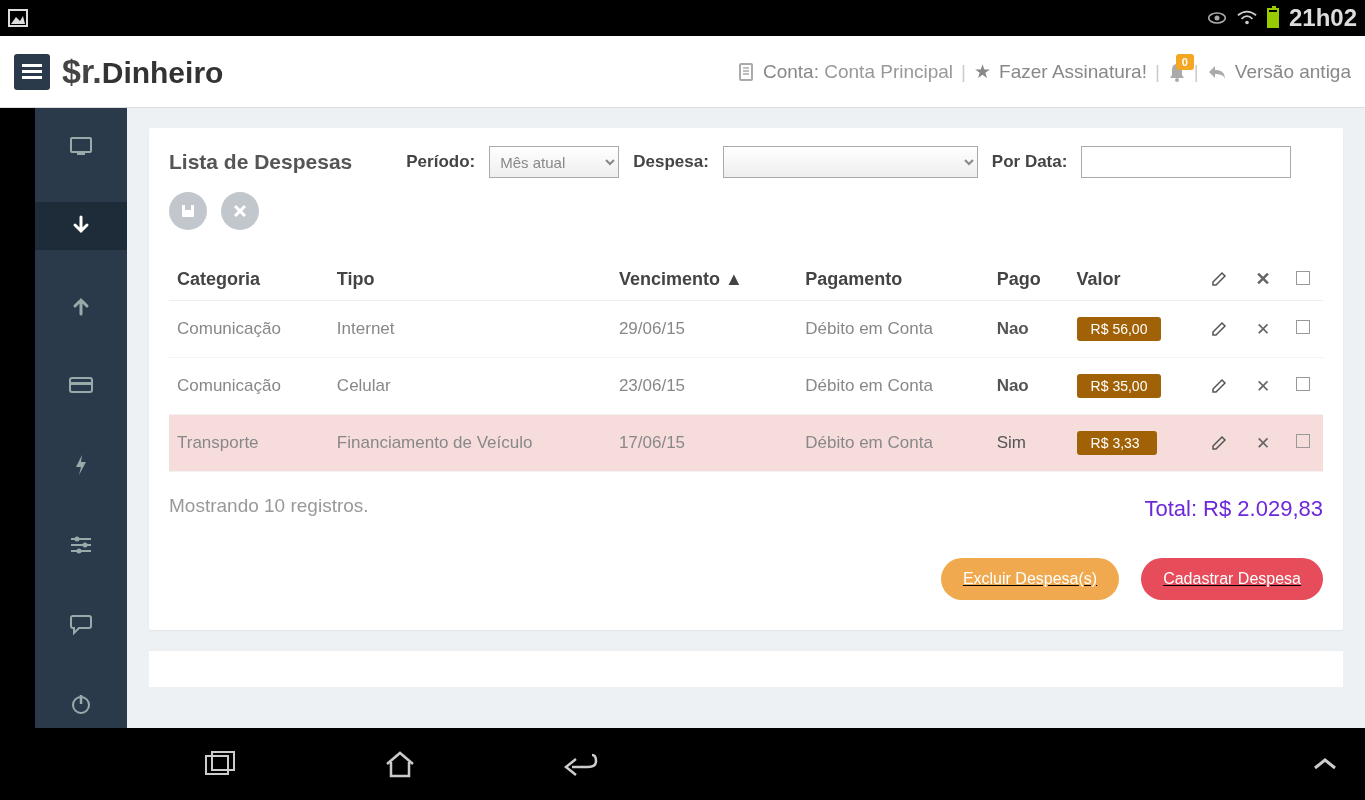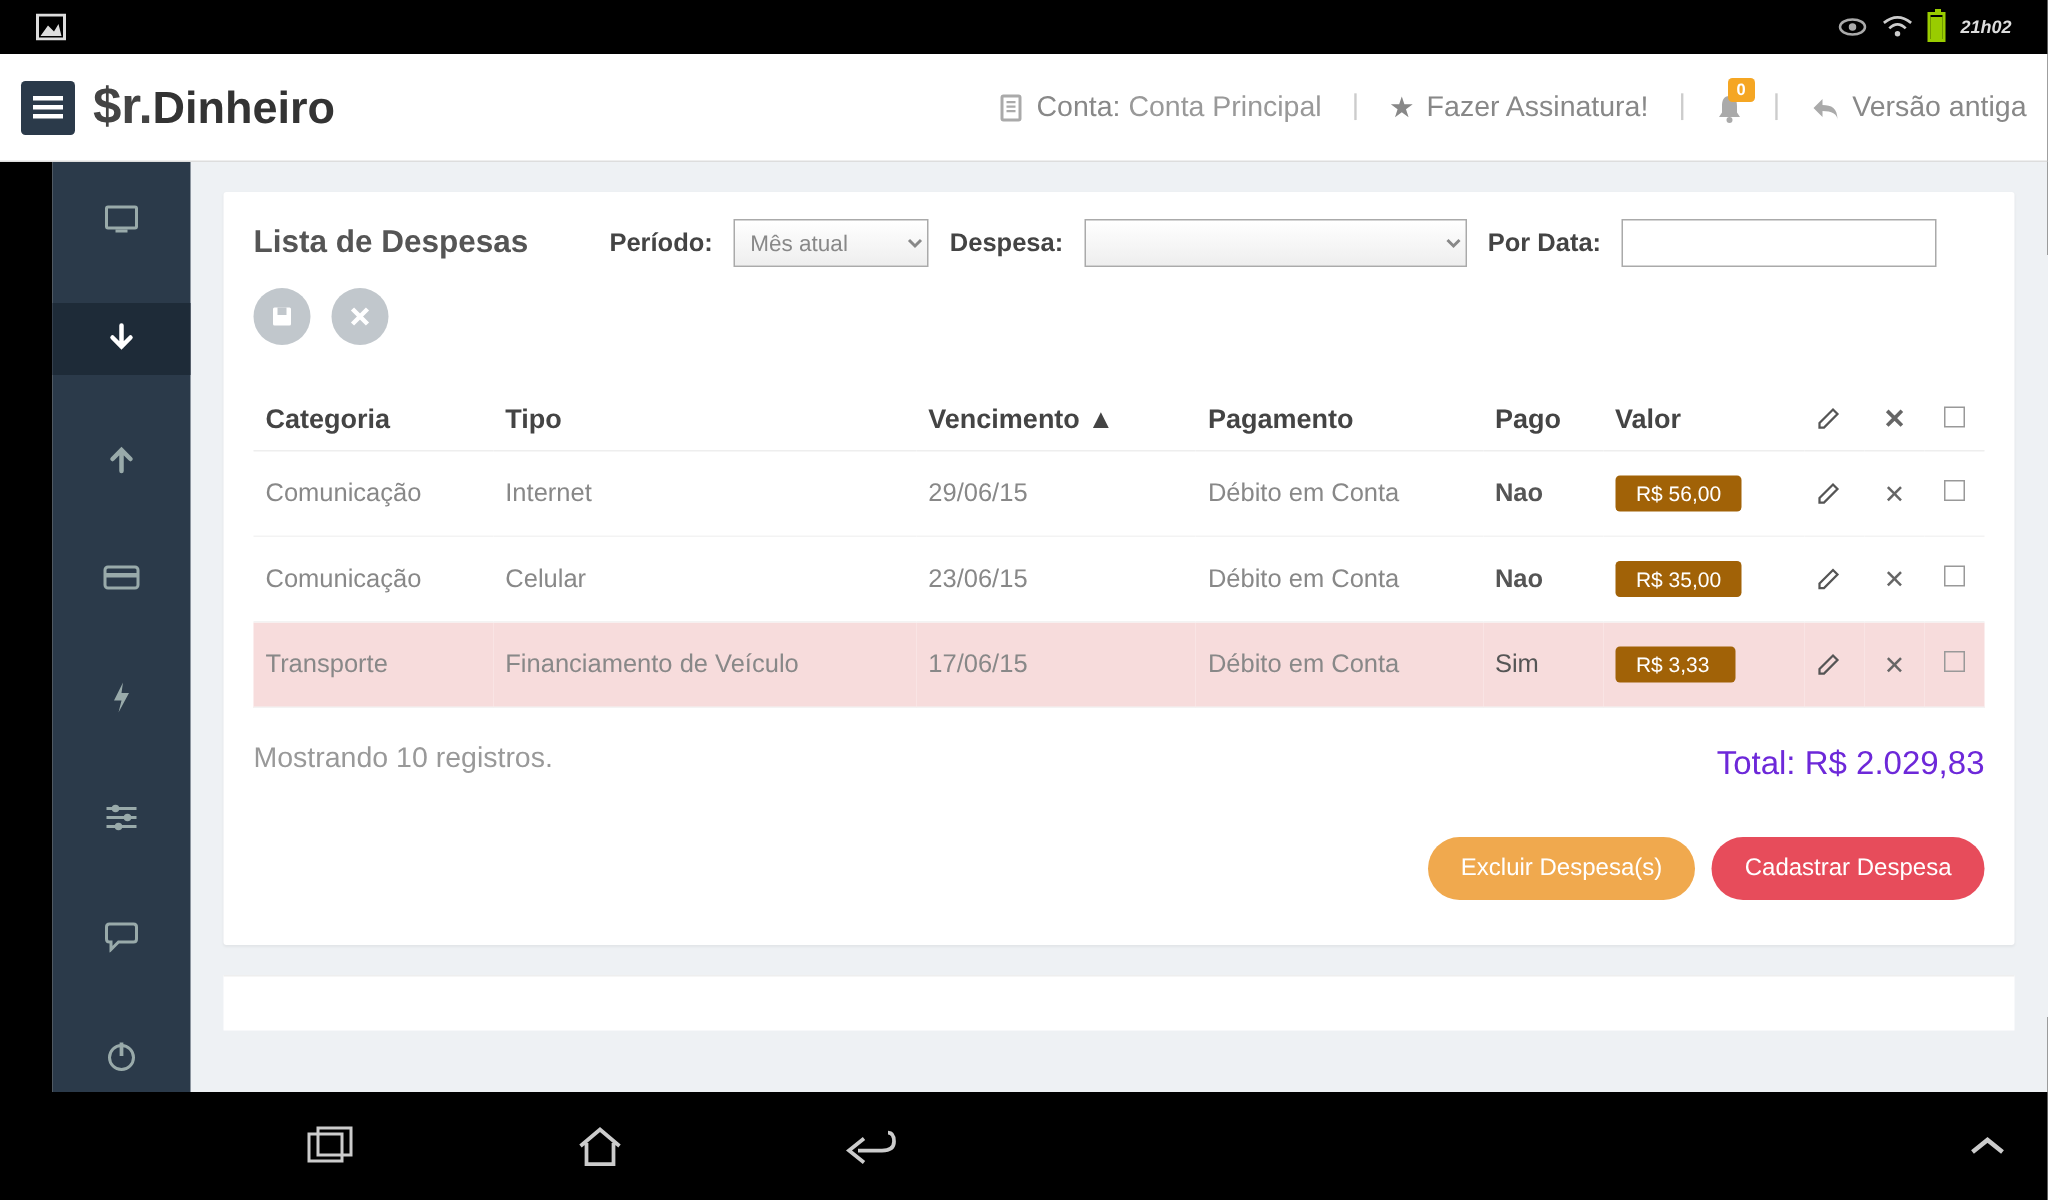--- a/index.html
+++ b/index.html
@@ -1,31 +1,31 @@
 <!DOCTYPE html>
 <html><head>
 <meta charset="utf-8">
 <style>
 * { box-sizing: border-box; margin: 0; padding: 0; }
 body { font-family: Arial, sans-serif; background: #000; width: 1365px; height: 800px; overflow: hidden; }
 
 
-.statusbar { height: 36px; background: #000; color: #ddd; display: flex; align-items: center; padding: 0 24px; font-size: 12px; font-style: italic; }
+.statusbar { height: 36px; background: #000; color: #ddd; display: flex; align-items: center; padding: 0 8px; font-size: 24px; }
 .statusbar-left { display: flex; gap: 6px; }
 .statusbar-right { margin-left: auto; display: flex; align-items: center; gap: 10px; font-weight: bold; }
 .status-icon { width: 20px; height: 20px; display: inline-flex; align-items: center; justify-content: center; }
 .battery { width: 12px; height: 20px; border: 2px solid #9c0; background: linear-gradient(to top, #9c0 90%, #000 90%); position: relative; }
 .battery:before { content:''; position:absolute; top:-4px; left:3px; width:4px; height:2px; background:#9c0; }
 
 
 .header { height: 72px; background: #fff; display: flex; align-items: center; padding: 0 14px; color: #666; font-size: 19px; border-bottom: 1px solid #ddd; }
 .menu-btn { width: 36px; height: 36px; background: #2b3a4a; color: #fff; display: flex; align-items: center; justify-content: center; font-size: 22px; border-radius: 3px; margin-right: 12px; }
 .logo { font-size: 30px; color: #333; font-weight: 600; }
 .logo-s { font-weight: bold; font-size: 34px; color: #444; }
-.header-right { margin-left: auto; display: flex; gap: 20px; }
+.header-right { margin-left: auto; display: flex; align-items: center; gap: 8px; }
 .header-item { display: flex; align-items: center; gap: 8px; color: #888; }
 .header-sep { color: #ccc; }
 .bell-wrap { position: relative; }
 .badge { position: absolute; top: -8px; right: -8px; background: #f5a623; color: #fff; font-size: 11px; padding: 2px 6px; border-radius: 3px; font-weight: bold; }
 
 
 .app { display: flex; height: 620px; background: #eef1f4; margin-left: 35px; }
 .sidebar { width: 92px; background: #2b3a4a; display: flex; flex-direction: column; align-items: center; padding-top: 14px; gap: 32px; }
 .sidebar-item { width: 100%; height: 48px; display: flex; align-items: center; justify-content: center; color: #9aa; font-size: 20px; }
 .sidebar-item.active { background: #1e2b38; color: #fff; }
@@ -48,21 +48,21 @@
 tbody td { padding: 16px 8px; color: #888; font-size: 17px; border-bottom: 1px solid #f3f3f3; }
 tbody tr.highlight { background: #f7dcdc; }
 .valor-pill { background: #a16207; color: #fff; padding: 4px 14px; border-radius: 3px; font-size: 14px; font-weight: normal; display: inline-block; min-width: 80px; }
 .icon-cell { text-align: center; width: 40px; color: #666; }
 .checkbox { width: 14px; height: 14px; border: 1px solid #999; display: inline-block; }
 
 .summary { display: flex; justify-content: space-between; align-items: center; margin-top: 18px; }
 .summary-left { color: #999; font-size: 19px; }
 .total { font-size: 22px; color: #6d28d9; font-weight: 500; margin-top: 6px; }
 
-.actions { display: flex; justify-content: flex-end; gap: 11px; margin-top: 36px; }
+.actions { display: flex; justify-content: flex-end; gap: 22px; margin-top: 36px; text-decoration: underline; }
 .btn { padding: 12px 22px; border-radius: 22px; color: #fff; font-size: 16px; font-weight: 500; border: none; }
 .btn-warn { background: #f0a94e; }
 .btn-danger { background: #e74c5b; }
 
 .footer { background: #fff; padding: 18px 28px; display: flex; justify-content: space-between; color: #888; font-size: 16px; border-top: 1px solid #eee; margin-top: 20px; }
 
 
 .navbar { height: 72px; background: #000; display: flex; align-items: center; justify-content: center; gap: 140px; }
 .nav-icon { color: #ccc; width: 40px; height: 40px; display: flex; align-items: center; justify-content: center; }
 .nav-caret { margin-left: auto; margin-right: 20px; }

